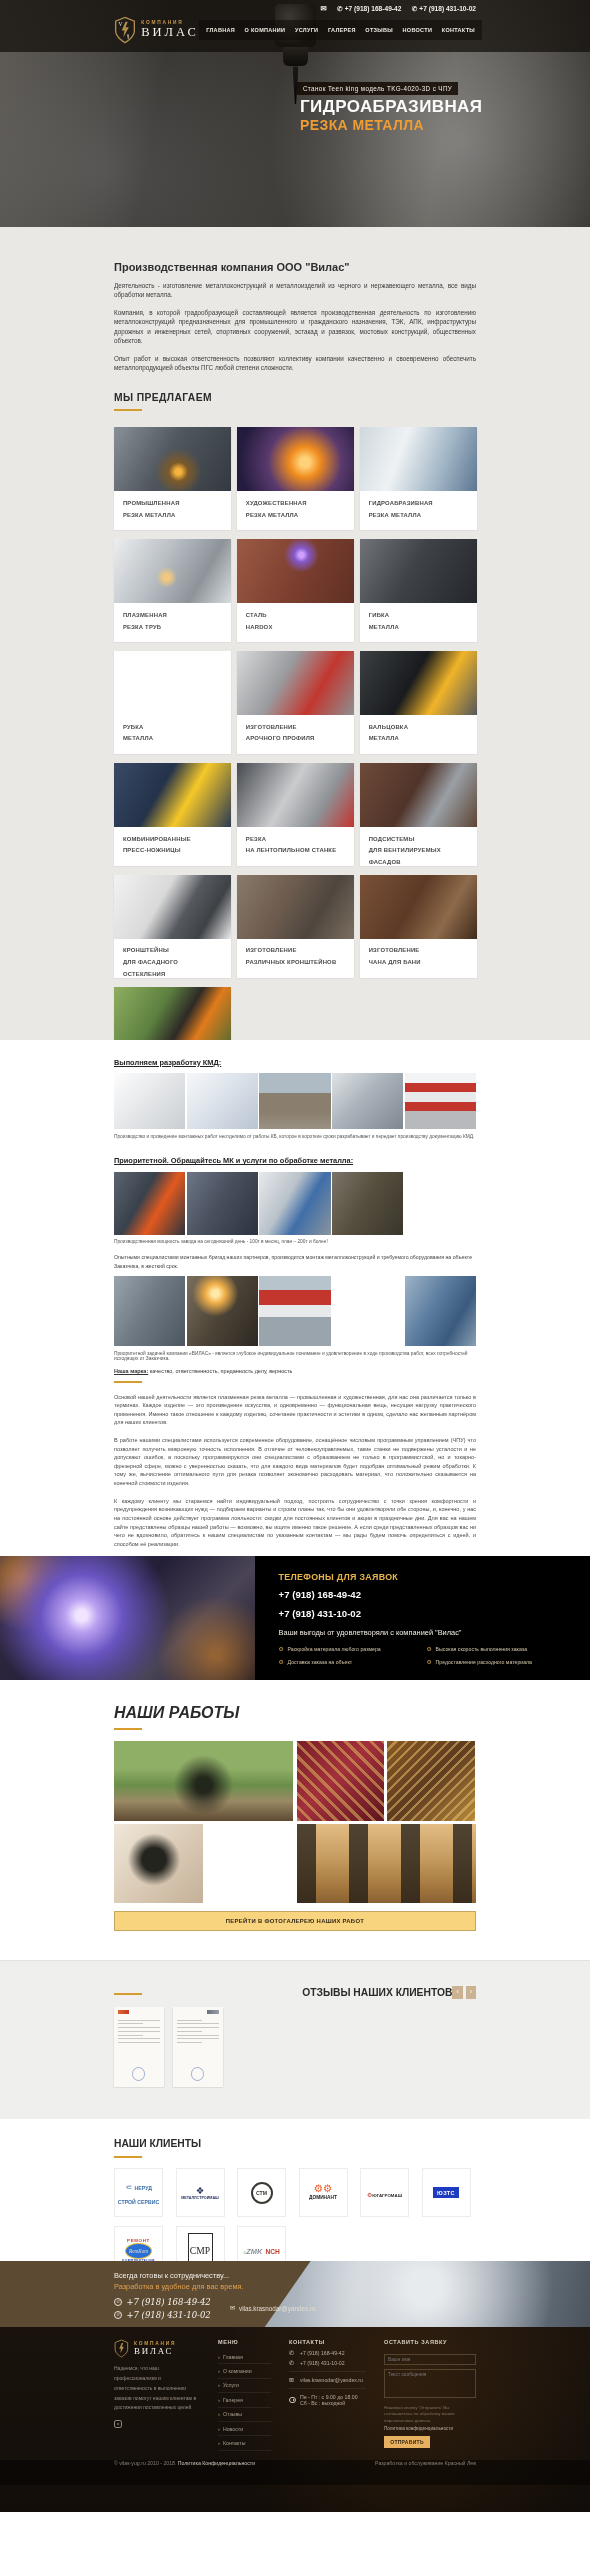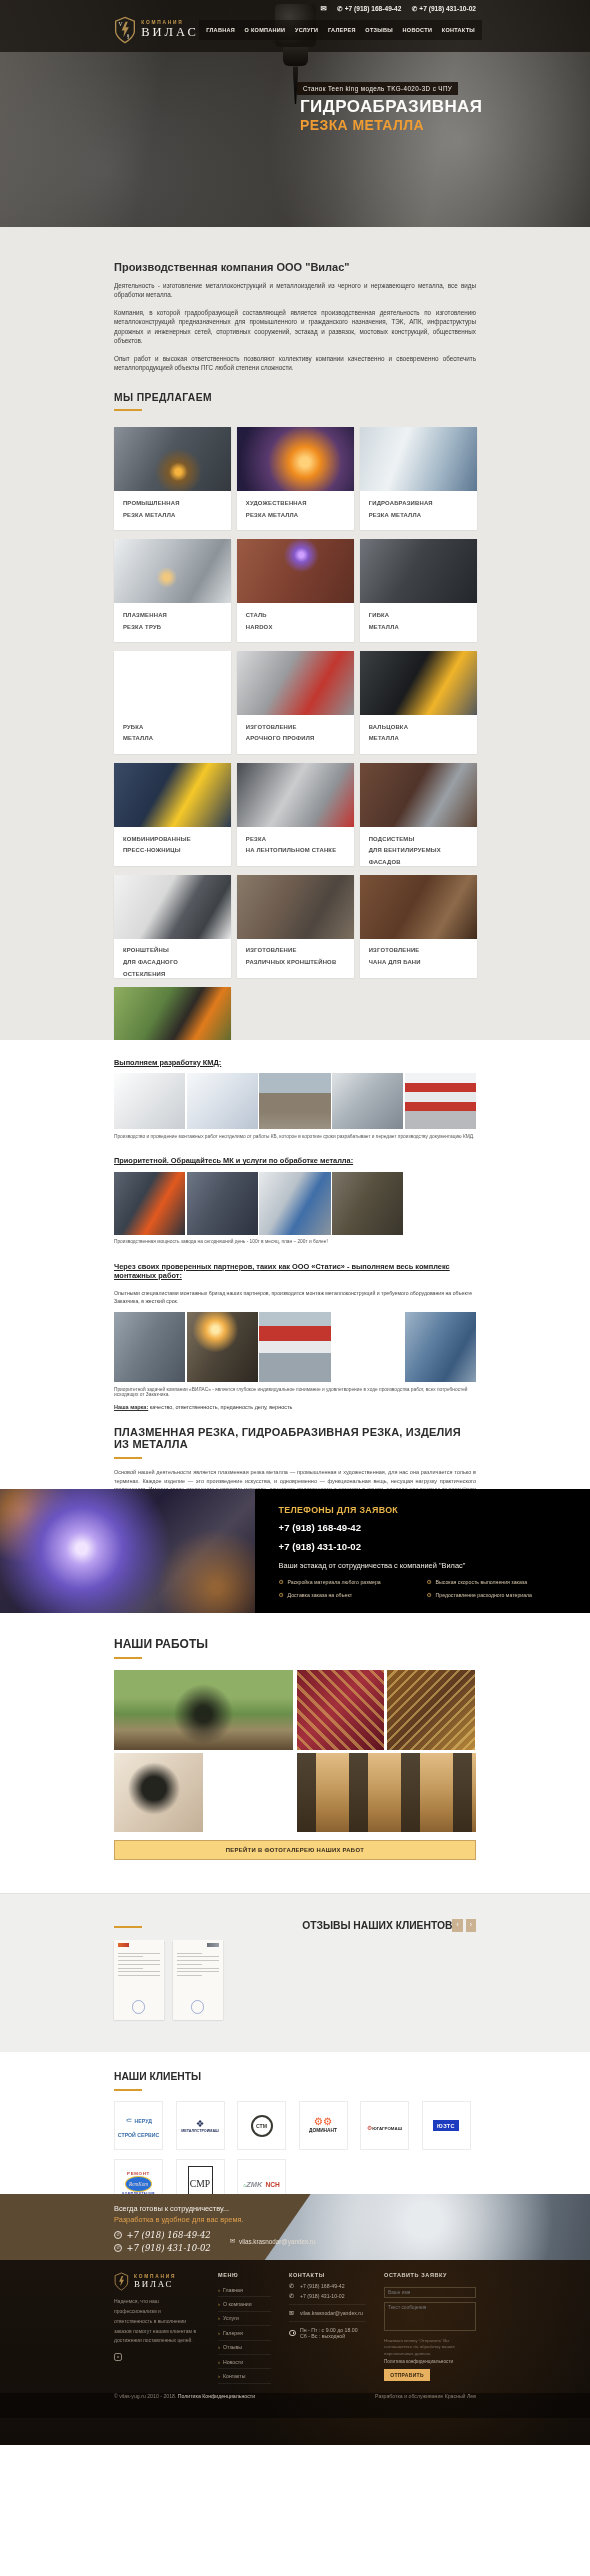--- a/index.html
+++ b/index.html
@@ -63,21 +63,21 @@
   .im9{background:linear-gradient(120deg,#3c4043,#191b1e 45%,#f0b429 68%,#54585c);}
   .im10{background:linear-gradient(120deg,#3a4a66,#24324a 40%,#f5c829 62%,#2b3a52);}
   .im11{background:linear-gradient(120deg,#46494e,#caccce 45%,#8f9296 72%,#c23430);}
   .im12{background:linear-gradient(120deg,#6e4a38,#50342a 45%,#9aa0a6 68%,#5d4434);}
   .im13{background:linear-gradient(120deg,#f2f2f2,#d9d9d9 40%,#565a60 60%,#3e4246 78%,#ececec);}
   .im14{background:linear-gradient(120deg,#8a7a6a,#6d5c4e 40%,#4e463f 68%,#7c6f60);}
   .im15{background:linear-gradient(120deg,#7a5138,#5c3a26 45%,#8d6a4a 72%,#402a1c);}
   .im16{background:linear-gradient(120deg,#8fae60,#5c8040 38%,#2e2a26 58%,#e07b1c 72%,#4a6a34);}
 
   
-  .process { height:449px; overflow:hidden; background:#fff; }
+  .process { height:516px; overflow:hidden; background:#fff; }
   .ttl { margin-top:17.7px; font-size:7.4px; font-weight:bold; color:#222; text-decoration:underline; }
   .ttl .plain { text-decoration:none; }
   .strip { margin-top:6.6px; display:flex; gap:1.5px; }
   .strip .t { flex:1; }
   .s1 { height:56px; } .s2 { height:63px; } .s3 { height:70px; }
   .s1 .t:nth-child(1){background:linear-gradient(135deg,#fdfdfd,#e6e8ea 45%,#c9ced2);}
   .s1 .t:nth-child(2){background:linear-gradient(135deg,#f6f8fa,#dfe5ec 40%,#b9c4d2);}
   .s1 .t:nth-child(3){background:linear-gradient(180deg,#aebac4 0 35%,#8a7f6e 35% 70%,#9b9284);}
   .s1 .t:nth-child(4){background:linear-gradient(135deg,#dfe3e6,#aab3ba 45%,#7f8890);}
   .s1 .t:nth-child(5){background:linear-gradient(180deg,#f2f3f4 0 18%,#c3362e 18% 34%,#e8e9ea 34% 52%,#c3362e 52% 68%,#b7b9bc 68%);}
@@ -110,21 +110,21 @@
   .callout .box { flex:1; background:#000000; padding:16px 0 0 23.6px; }
   .callout .c-ttl { font-size:8.9px; font-weight:bold; letter-spacing:0.3px; color:#e8b54a; }
   .callout .c-ph { margin-top:7.4px; font-size:9.6px; font-weight:bold; color:#fdfcfa; }
   .callout .c-sub { margin-top:9.6px; font-size:7.4px; color:#f3ede4; }
   .benefits { margin-top:8.9px; display:grid; grid-template-columns:148px 148px; gap:6.6px 0; }
   .benefit { display:flex; align-items:center; gap:3.7px; font-size:5.2px; color:#d3c4a8; }
   .benefit .g { color:#c89b4e; font-size:5.9px; }
 
   
   .works { height:280px; overflow:hidden; background:#fff; }
-  .works h3 { margin-top:23.6px; font-size:12px; font-weight:bold; color:#2b2b2b; }
+  .works h3 { margin-top:23.6px; font-size:16px; font-weight:bold; color:#2b2b2b;font-style:italic; }
   .gallery { margin-top:10.3px; }
   .g-row { display:flex; gap:3.7px; margin-bottom:3.7px; }
   .g { cursor:pointer; }
   .g1 { width:179px; height:80px; background:radial-gradient(circle at 50% 55%, rgba(20,20,18,.85) 8%, rgba(0,0,0,0) 30%),linear-gradient(180deg,#8fae66 0 35%,#6a8f4a 55%,#9a8a64 75%,#5e4a32);}
   .g2 { width:87px; height:80px; background:repeating-linear-gradient(45deg, rgba(220,180,90,.55) 0 3px, rgba(0,0,0,0) 3px 8.9px),linear-gradient(135deg,#7a1f28,#a3303c 45%,#5e1520);}
   .g3 { width:88px; height:80px; background:repeating-linear-gradient(-45deg, rgba(235,200,110,.5) 0 2.2px, rgba(0,0,0,0) 2.2px 7.4px),linear-gradient(135deg,#8a5a24,#5e3a20 50%,#b98a3c);}
   .g4 { width:89px; height:79px; background:radial-gradient(circle at 45% 45%, #24241f 18%, rgba(0,0,0,0) 40%),linear-gradient(135deg,#f0e7d9,#d9c9b4 55%,#c4b098);}
   .g5 { width:87px; height:79px; background:radial-gradient(circle at 40% 55%, #efе 0),radial-gradient(circle at 40% 55%, #e8dcc8 6%, rgba(0,0,0,0) 22%),linear-gradient(135deg,#1d1d1f,#3a3a3e 55%,#15151ан 0),linear-gradient(135deg,#1d1d1f,#3a3a3e 55%,#151517);}
   .g6 { width:179px; height:79px; background:repeating-linear-gradient(90deg, rgba(30,26,22,.75) 0 19px, rgba(0,0,0,0) 19px 52px),linear-gradient(180deg,#e2bd85,#c49a5e 45%,#a87c42 75%,#8a6232);}
   .works-btn { margin-top:4.4px; width:100%; height:20px; background:#f8d47f; border:0.7px solid #c9a45e; font-family:"Liberation Sans",sans-serif; font-size:5.9px; font-weight:bold; letter-spacing:0.3px; color:#33281a; cursor:pointer; }
@@ -367,48 +367,46 @@
     <div class="ttl"><span>Приоритетной.</span><span class="plain"> Обращайтесь МК и услуги по обработке металла:</span></div>
     <div class="strip s2">
       <div class="t"></div>
         <div class="t"></div>
         <div class="t"></div>
         <div class="t"></div>
         <div class="t"></div>
     </div>
     <div class="cap">Производственная мощность завода  на сегодняшний день  -  100т в месяц,  план – 200т и более!</div>
 
-    <div class="ttl">Через своих проверенных партнеров, таких как ООО «Статис» - выполняем весь комплекс монтажных работ:</div>
     <p class="mont-p">Опытными специалистами  монтажных бригад наших партнеров, производится монтаж металлоконструкций и требуемого оборудования на объекте Заказчика, в жесткий срок.</p>
     <div class="strip s3">
       <div class="t"></div>
         <div class="t"></div>
         <div class="t"></div>
         <div class="t"></div>
         <div class="t"></div>
     </div>
     <div class="cap">Приоритетной задачей  компании «ВИЛАС» - является глубокое индивидуальное понимание и  удовлетворение  в ходе производства работ, всех потребностей  исходящих от Заказчика.</div>
     <div class="brand-line"><b>Наша марка:</b><span> качество, ответственность, преданность делу, верность</span></div>
 
-    <h2 class="seo-h">ПЛАЗМЕННАЯ РЕЗКА, ГИДРОАБРАЗИВНАЯ РЕЗКА, ИЗДЕЛИЯ ИЗ МЕТАЛЛА</h2>
     <div class="gold-bar"></div>
     <p class="seo-p">Основой нашей деятельности является плазменная резка металла — промышленная и художественная, для нас она различается только в терминах. Каждое изделие — это произведение искусства, и одновременно — функциональная вещь, несущая нагрузку практического применения. Именно такое отношение к каждому изделию, сочетание практичности и эстетики в одном, сделало нас желанным партнёром для наших клиентов.</p>
     <p class="seo-p">В работе нашими специалистами используется современное оборудование, оснащённое числовым программным управлением (ЧПУ) что позволяет получить микронную точность исполнения. В отличие от человекоуправляемых, такие станки не подвержены усталости и не допускают ошибок, а поскольку программируются они специалистами с образованием не только в программистской, но и токарно-фрезерной сфере, можно с уверенностью сказать, что для каждого вида материалов будет подобран оптимальный режим обработки. К тому же, вычисление оптимального пути для резака позволяет экономично расходовать материал, что положительно сказывается на конечной стоимости изделия.</p>
     <p class="seo-p">К каждому клиенту мы стараемся найти индивидуальный подход, построить сотрудничество с точки зрения комфортности и предупреждения возникающих нужд — подбираем варианты и строим планы так, что бы они удовлетворяли обе стороны, и, конечно, у нас на постоянной основе действует программа лояльности: скидки для постоянных клиентов и акции в праздничные дни. Для вас на нашем сайте представлены образцы нашей работы — возможно, вы ищите именно такое решение. А если среди представленных образцов вас ни чего не вдохновило, обратитесь к нашим специалистам по указанным контактам — мы рады будем помочь определиться с идеей, и способом её реализации.</p>
 
   </div>
 </section>
 
 <section class="callout">
   <div class="photo"></div>
   <div class="box">
     <div class="c-ttl">ТЕЛЕФОНЫ ДЛЯ ЗАЯВОК</div>
     <div class="c-ph">+7 (918) 168-49-42</div>
     <div class="c-ph">+7 (918) 431-10-02</div>
-    <div class="c-sub">Ваши эстакад от сотрудничества с компанией "Вилас"</div>
+    <div class="c-sub">Ваши выгоды от удовлетворяли с компанией "Вилас"</div>
     <div class="benefits">
       <div class="benefit">
           <span class="g">⚙</span>
           <span>Раскройка материала любого размера</span>
         </div>
       <div class="benefit">
           <span class="g">⚙</span>
           <span>Высокая скорость выполнения заказа</span>
         </div>
       <div class="benefit">

